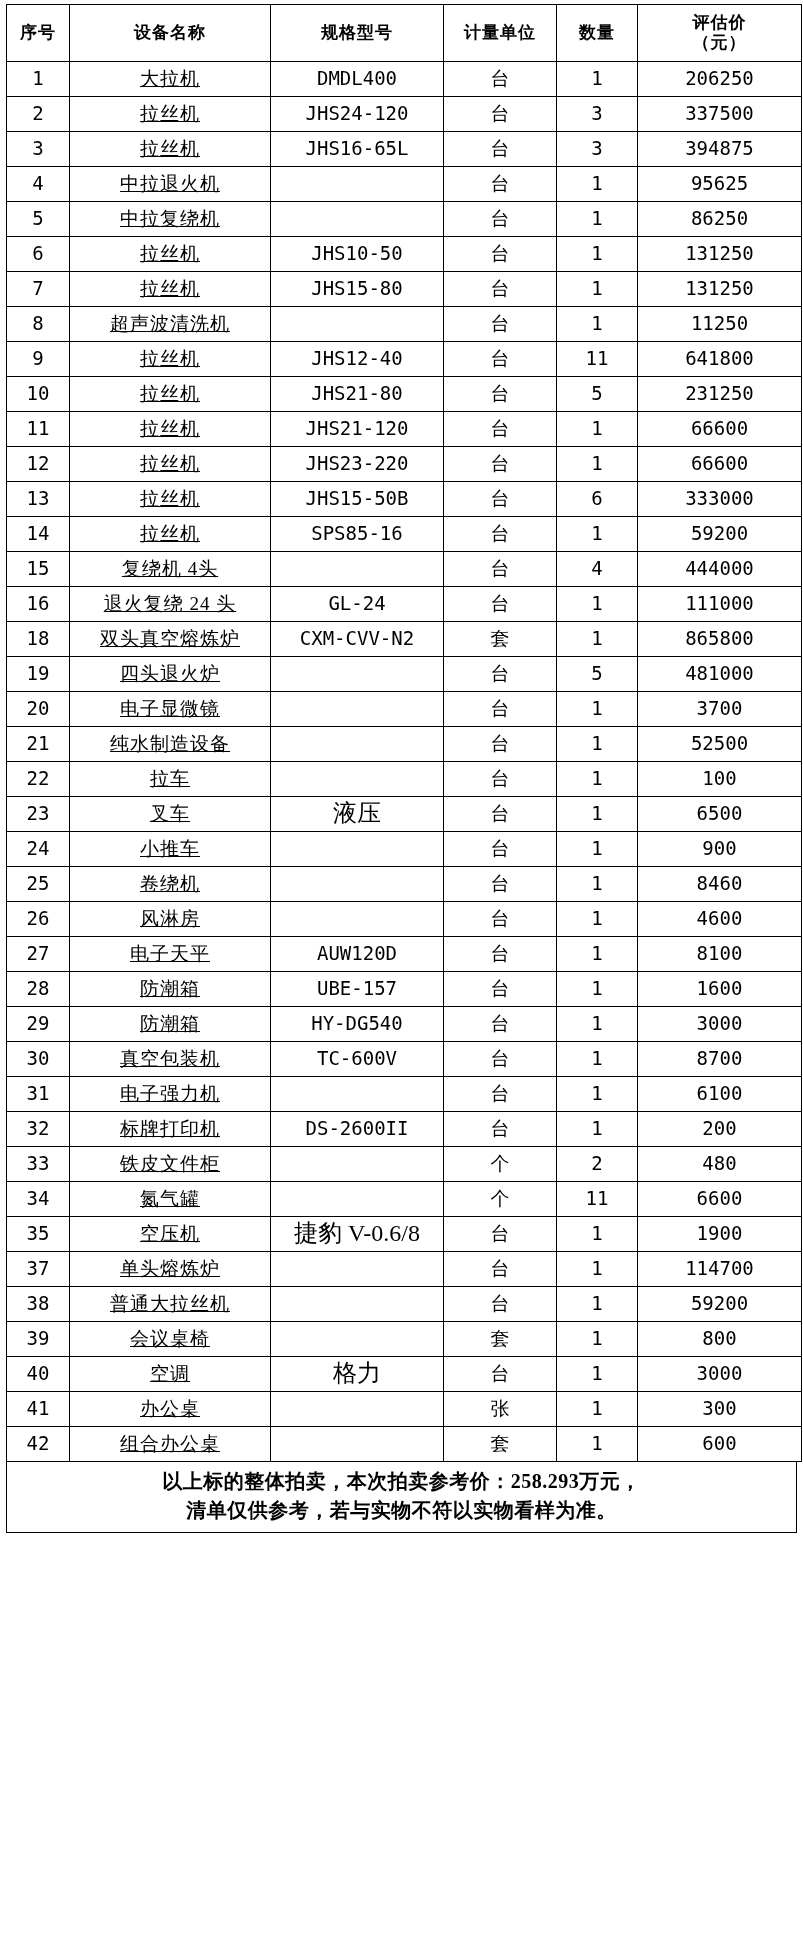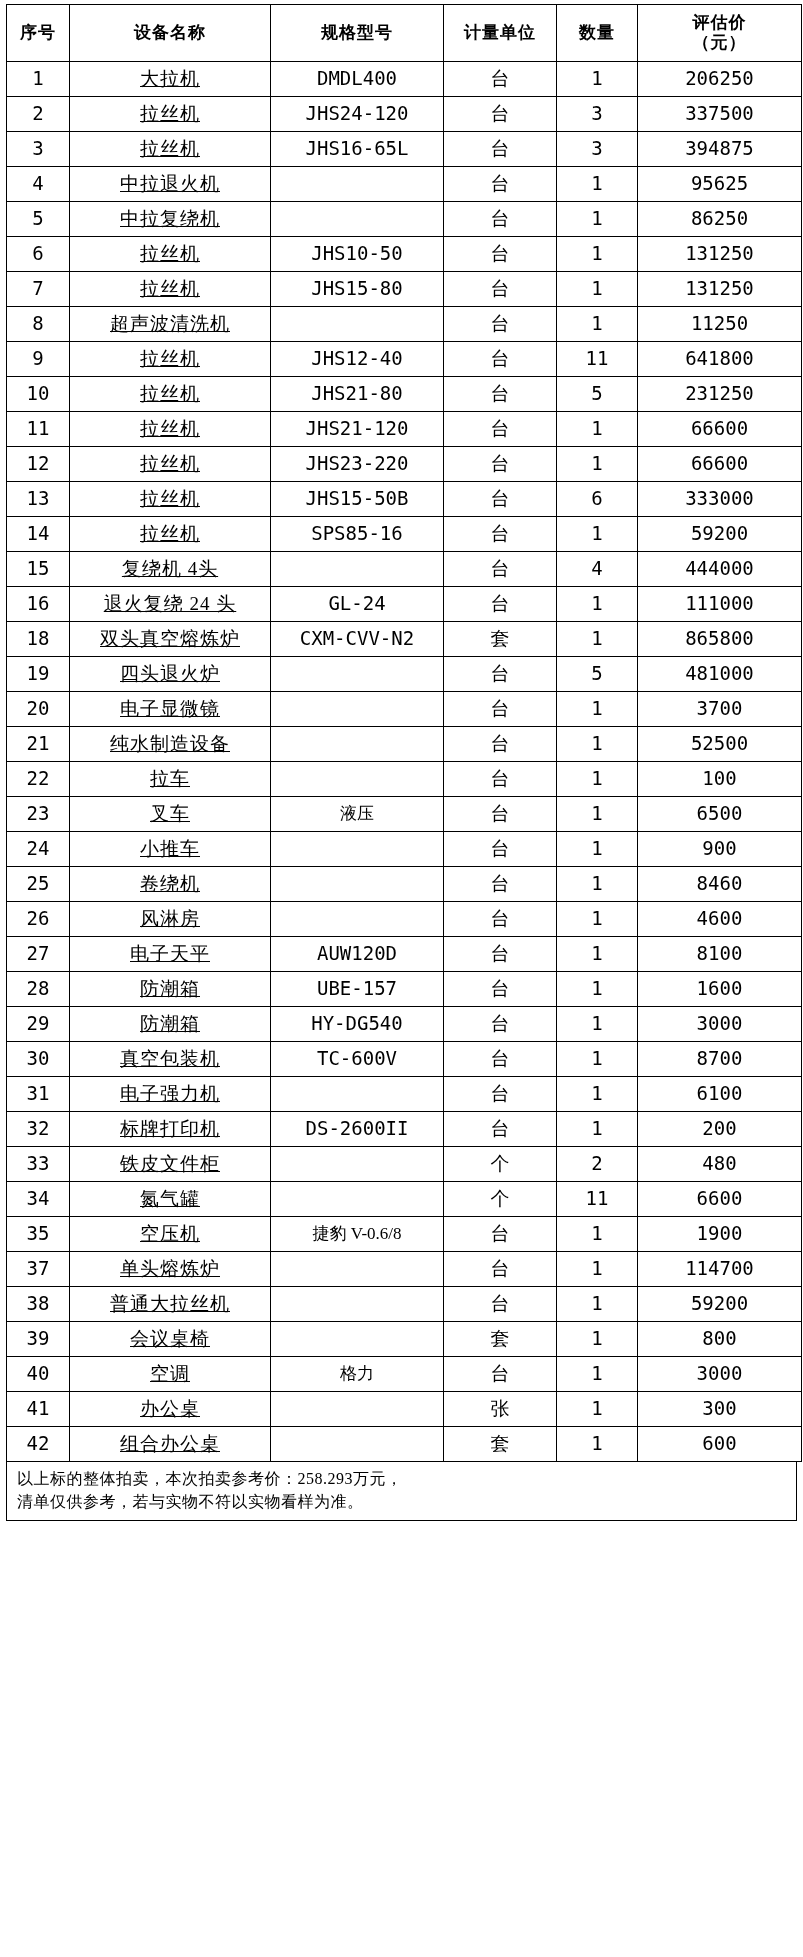--- a/index.html
+++ b/index.html
@@ -66,33 +66,34 @@
     font-size: 19px;
   }
   th.c-price .ph-line {
     display: block;
   }
   .footer {
     width: 791px;
     box-sizing: border-box;
     border: 1px solid #000000;
     border-top: none;
-    font-weight: normal;
-    font-size: 16px;
+    text-align: center;
+    font-weight: bold;
+    font-size: 20px;
     line-height: 1.45;
     padding: 5px 10px 7px 10px;
     letter-spacing: 0.5px;
   }
   .footer .line {
     display: block;
   }
   
   td.c-model.cjk {
     font-family: "Liberation Serif", "DejaVu Serif", serif;
-    font-size: 17px;
+    font-size: 24px;
   }
 </style>
 </head>
 <body>
 
 <div class="page">
   <table class="equip">
     <thead>
       <tr>
         <th class="c-idx">序号</th>

